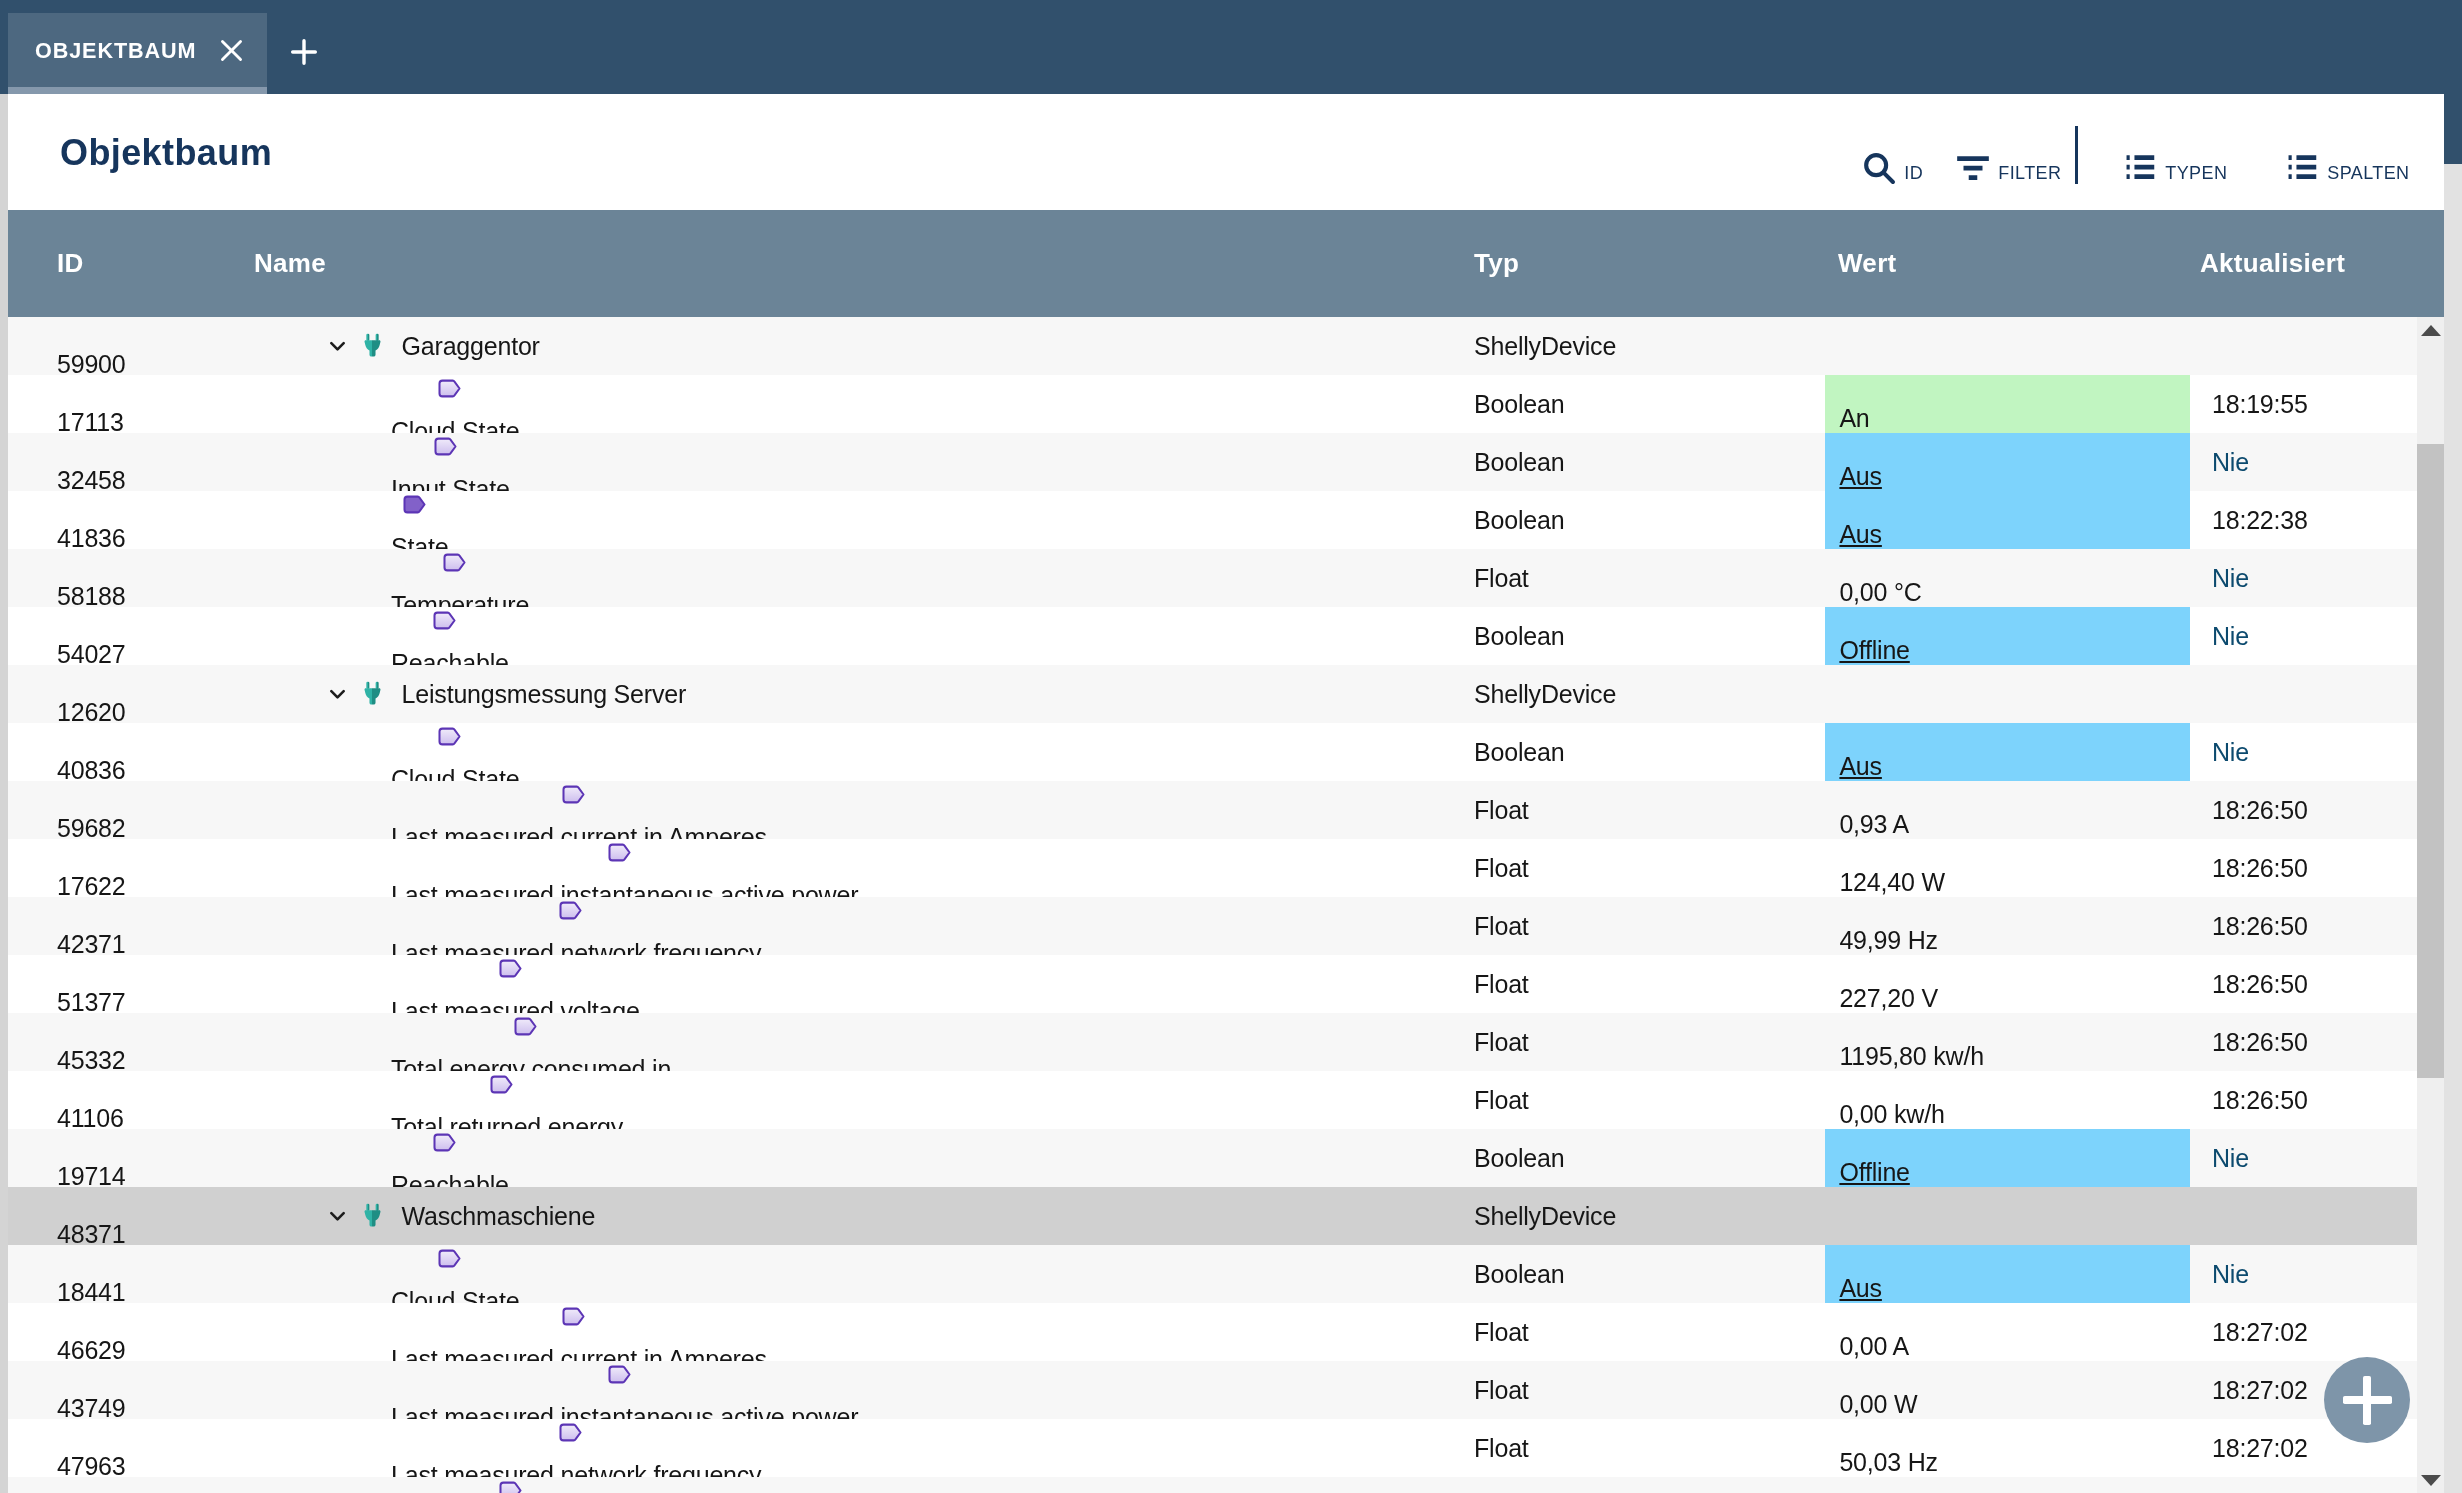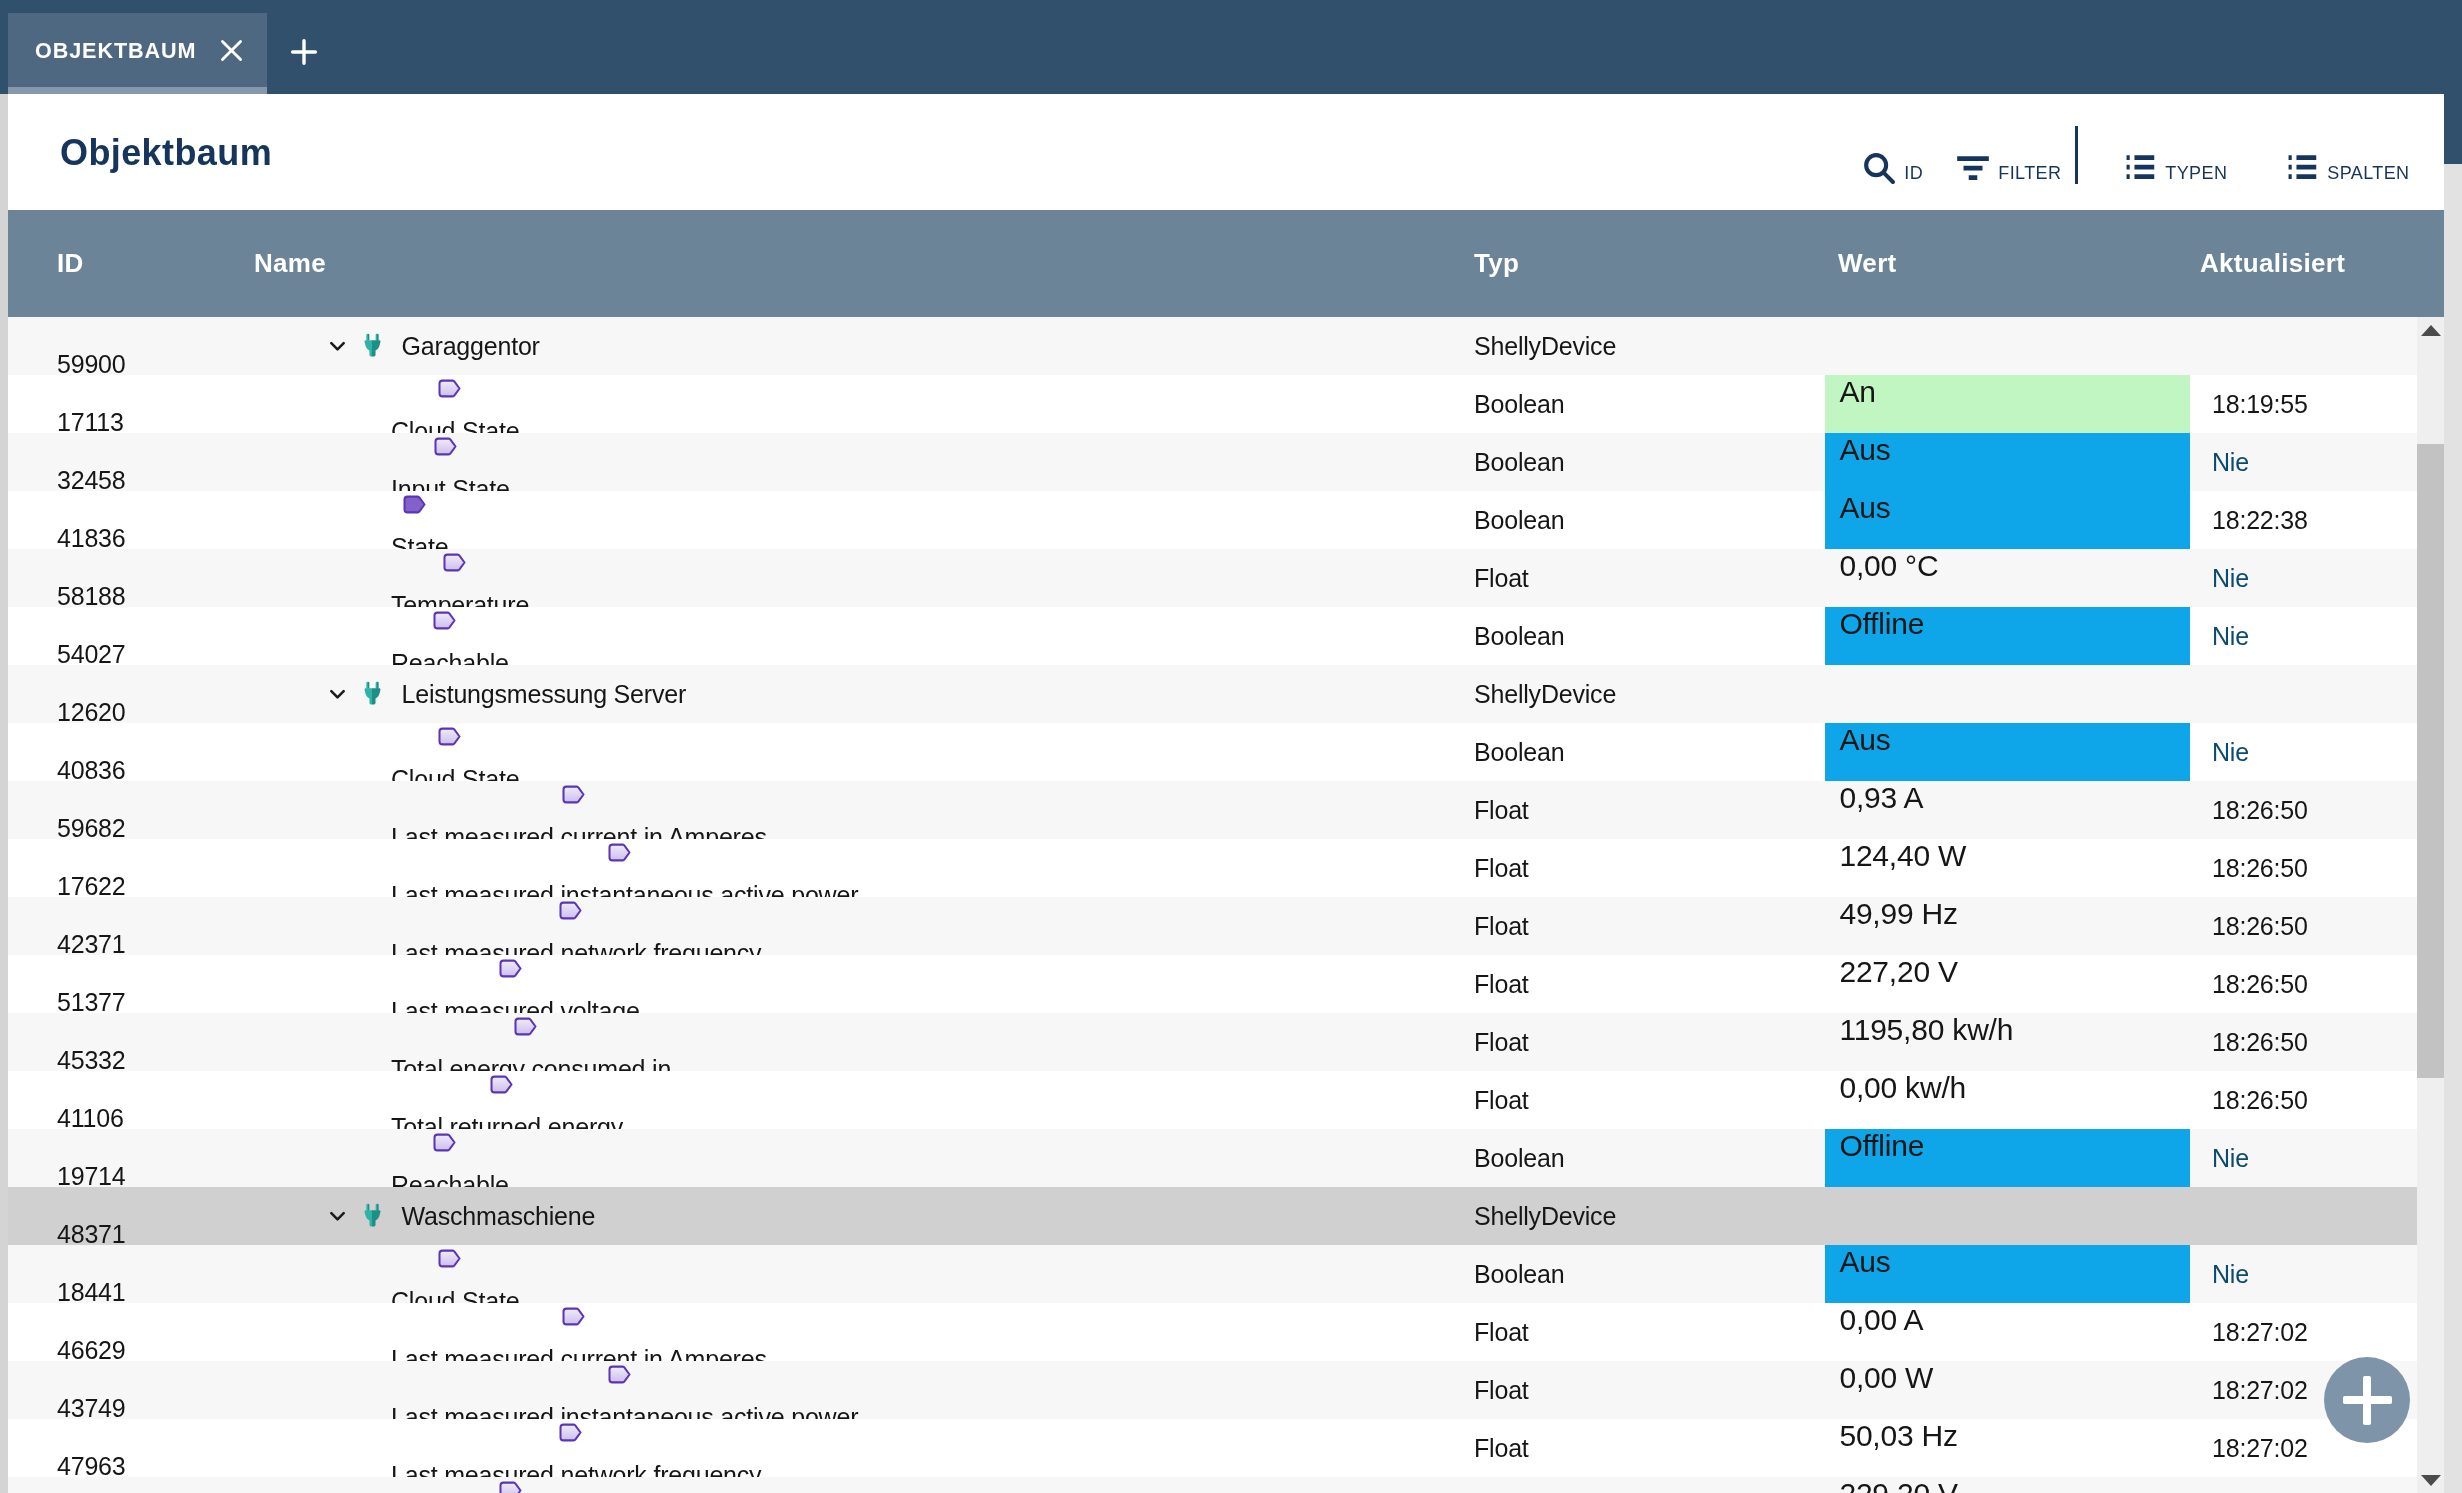--- a/index.html
+++ b/index.html
@@ -46,23 +46,23 @@
   .row:nth-child(odd) { background:#f7f7f7; }
   .row.selected { background:#d0d0d0; }
   .cell { position:absolute; top:0; height:58px; line-height:58px; font-size:25px; letter-spacing:-0.2px; white-space:nowrap; }
   .c-id   { left:49px;margin-top:18px; }
   .c-name { left:316px; display:flex; align-items:center; height:58px; }
   .c-name.child { padding-left:67px;flex-direction:column; }
   .c-typ  { left:1466px; }
   .c-akt  { left:2204px; }
   .c-akt.muted { color:#0c4a6e; }
   .valbox { position:absolute; left:1817px; top:0; width:365px; height:58px;
-            display:flex; align-items:flex-start; padding-left:14.4px; font-size:30px; letter-spacing:-0.2px; }
+            display:flex; align-items:flex-end; padding-left:14.4px; font-size:25px; letter-spacing:-0.2px; }
   .valbox.bg-green { background:#c1f5c1; }
-  .valbox.bg-red   { background:#0ea5e9; }
+  .valbox.bg-red   { background:#7dd3fc;text-decoration:underline; }
   .chev { width:27px; height:27px; margin-right:7.2px; flex:0 0 auto; }
   .plug { width:29px; height:31px; margin-right:14.4px; flex:0 0 auto; }
   .tag  { width:29px; height:27px; margin-right:12.6px; flex:0 0 auto; }
 
   
   .vscroll { position:absolute; left:2417px; top:317px; width:27px; height:1177px; background:#efefef; z-index:20; }
   .vthumb { position:absolute; left:0; top:127px; width:27px; height:634px; background:#c2c2c2; }
   .arr { position:absolute; left:3.6px; width:0; height:0; border-left:10px solid transparent; border-right:10px solid transparent; }
   .arr-up { top:8px; border-bottom:11.7px solid #4b4b4b; }
   .arr-down { bottom:8px; border-top:11.7px solid #4b4b4b; }

